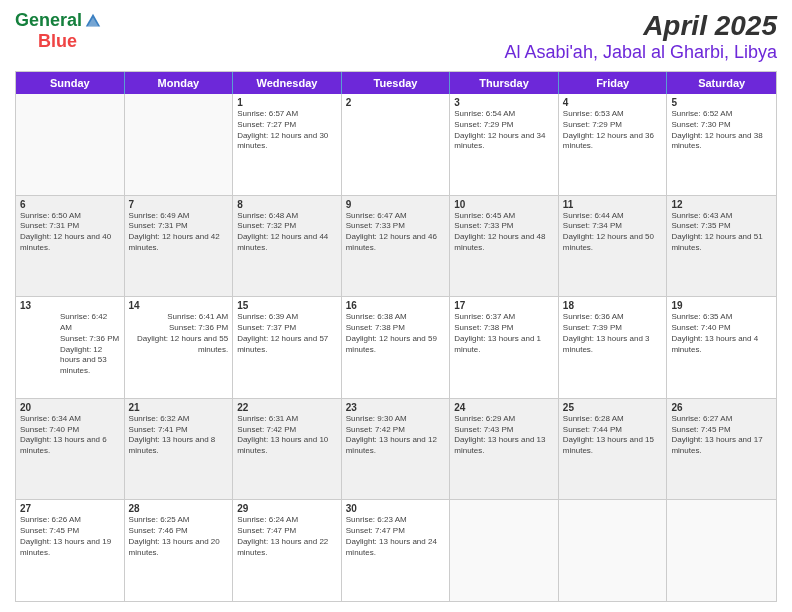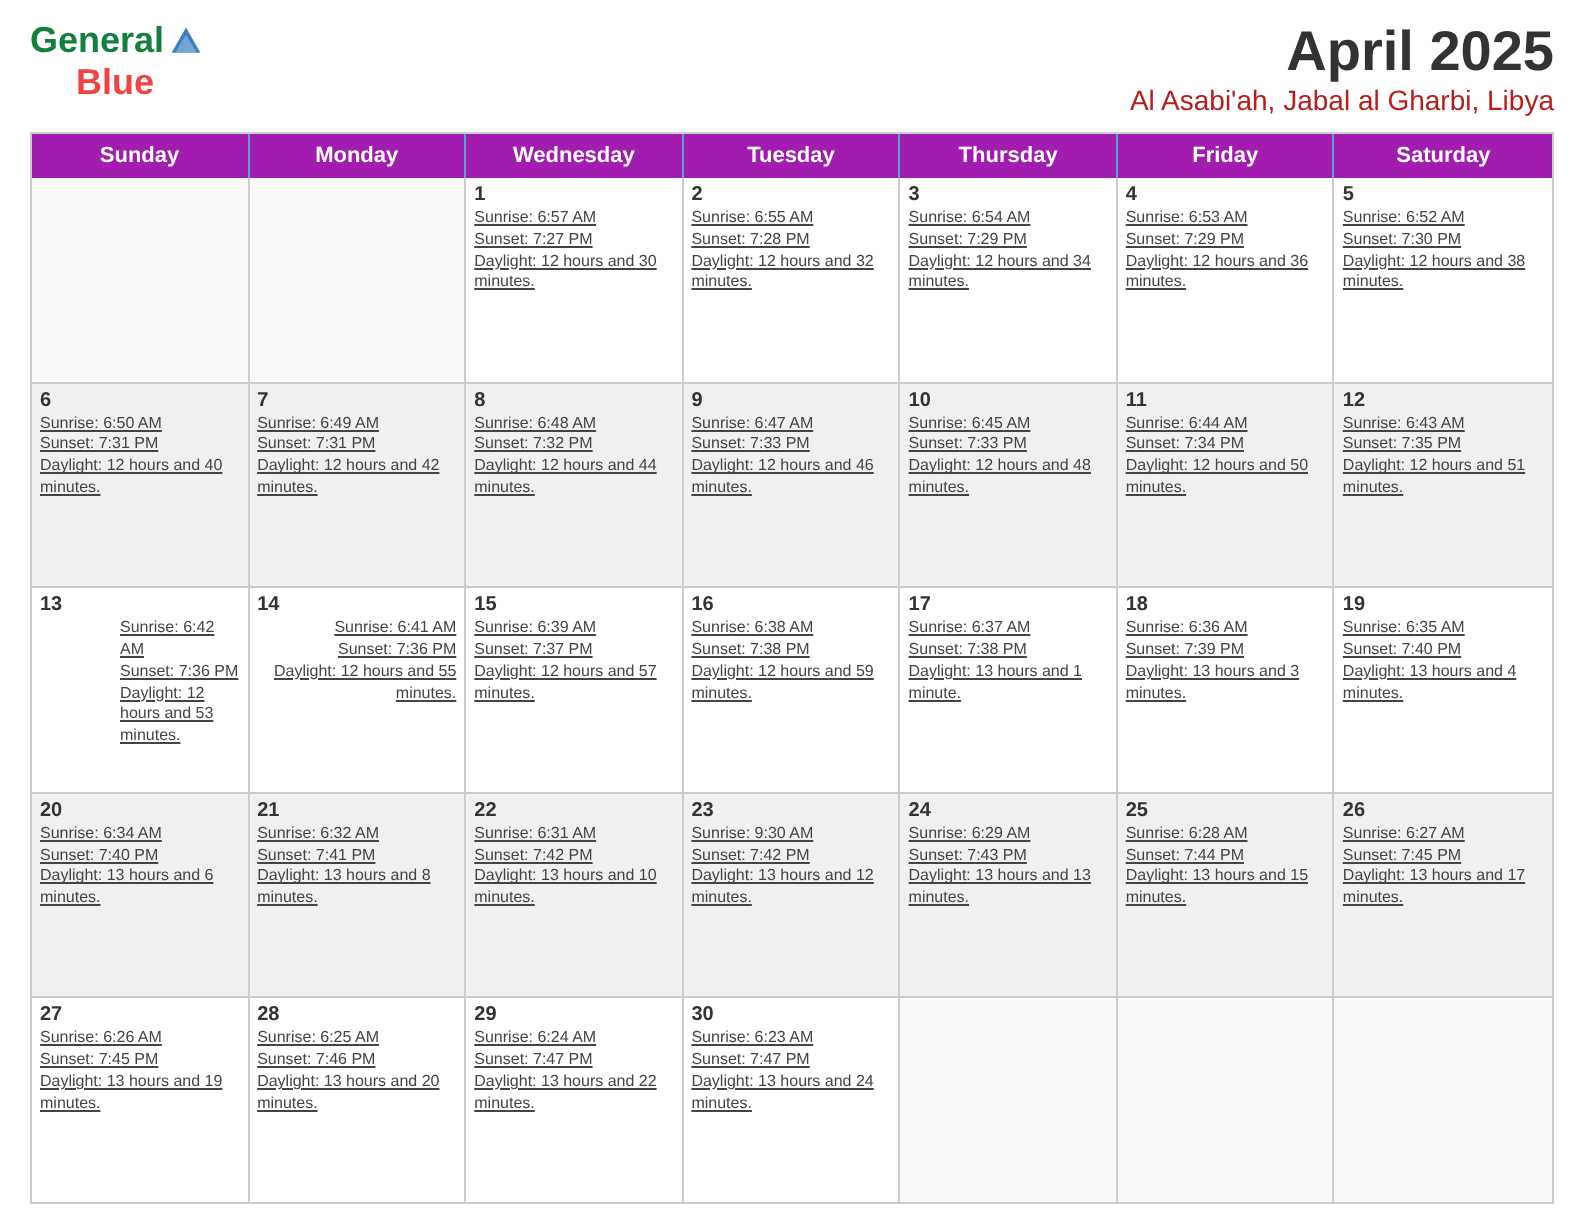--- a/index.html
+++ b/index.html
@@ -48,35 +48,36 @@
       height: 18px;
       margin-left: 2px;
     }
     .title-block {
       text-align: right;
     }
     .main-title {
       font-size: 28px;
       font-weight: bold;
       color: #333;
+      font-style: italic;
     }
     .subtitle {
-      font-size: 14px;
-      color: #b91c1c;
+      font-size: 18px;
+      color: #6d28d9;
     }
     .calendar {
       flex: 1;
       display: flex;
       flex-direction: column;
       border: 1px solid #ccc;
     }
     .cal-header-row {
       display: grid;
       grid-template-columns: repeat(7, 1fr);
-      background: #a21caf;
+      background: #6d28d9;
     }
     .cal-header-cell {
       color: #fff;
       font-size: 11px;
       font-weight: bold;
       text-align: center;
       padding: 5px 2px;
       border-right: 1px solid #5a9fd1;
     }
     .cal-header-cell:last-child { border-right: none; }
@@ -106,21 +107,20 @@
     .day-num {
       font-size: 10px;
       font-weight: bold;
       display: block;
       margin-bottom: 1px;
     }
     .day-info {
       font-size: 8px;
       color: #444;
       line-height: 1.35;
-      text-decoration: underline;
     }
   </style>
 </head>
 <body>
 
 <div class="page">
   <div class="header">
     <div class="logo">
       <div class="logo-text">
         <span class="logo-general">General</span>
@@ -152,23 +152,20 @@
           <div class="cal-cell empty"></div>
           <div class="cal-cell empty"></div>
           <div class="cal-cell">
             <span class="day-num">1</span>
             <div class="day-info" style="white-space: pre-line;">Sunrise: 6:57 AM
 Sunset: 7:27 PM
 Daylight: 12 hours and 30 minutes.</div>
           </div>
           <div class="cal-cell">
             <span class="day-num">2</span>
-            <div class="day-info" style="white-space: pre-line;">Sunrise: 6:55 AM
-Sunset: 7:28 PM
-Daylight: 12 hours and 32 minutes.</div>
           </div>
           <div class="cal-cell">
             <span class="day-num">3</span>
             <div class="day-info" style="white-space: pre-line;">Sunrise: 6:54 AM
 Sunset: 7:29 PM
 Daylight: 12 hours and 34 minutes.</div>
           </div>
           <div class="cal-cell">
             <span class="day-num">4</span>
             <div class="day-info" style="white-space: pre-line;">Sunrise: 6:53 AM

